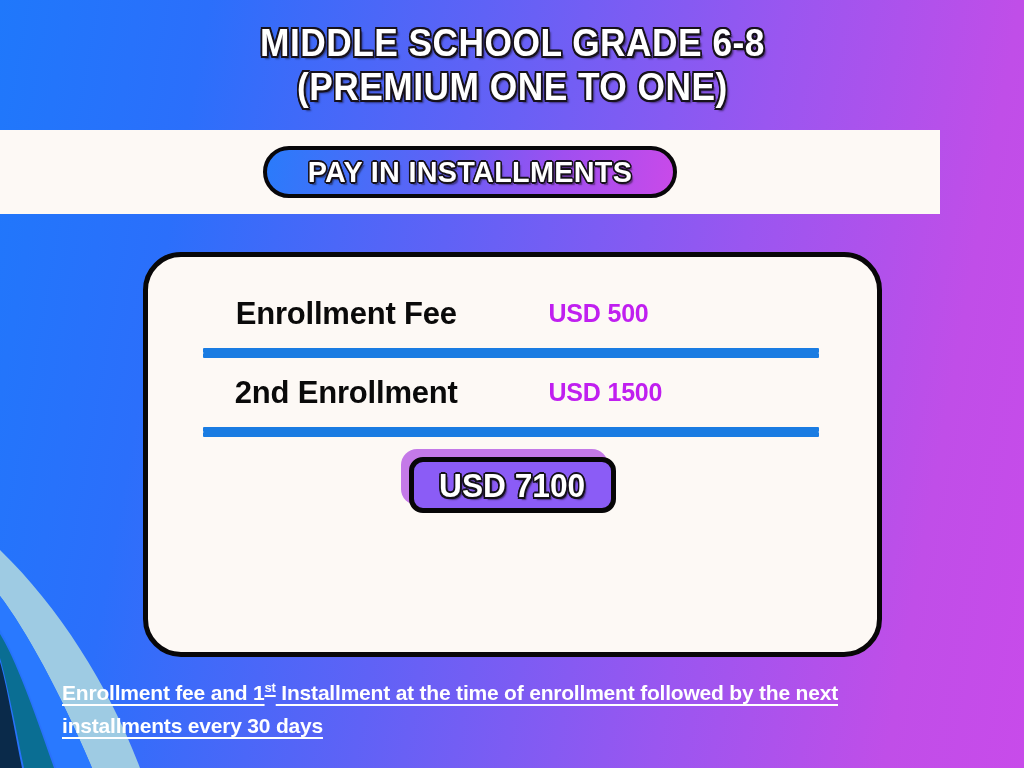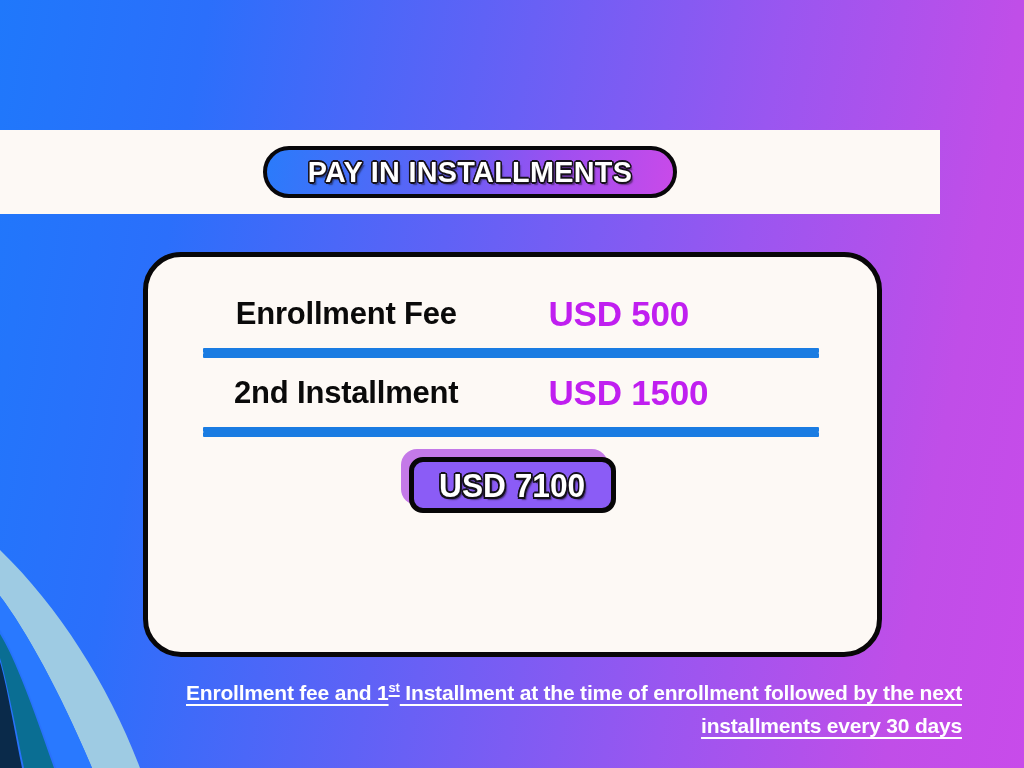--- a/index.html
+++ b/index.html
@@ -143,21 +143,21 @@
     letter-spacing: -0.2px;
     white-space: nowrap;
     margin-left: 24px;
   }
   .fee-value {
     width: 50%;
     text-align: left;
     padding: 0 0 0 36px;
     font-family: "Liberation Sans", sans-serif;
     font-weight: bold;
-    font-size: 35px;
+    font-size: 25px;
     color: #c01ff0;
     letter-spacing: -0.2px;
     white-space: nowrap;
   }
 
   .divider-row td { padding: 0; }
   .divider {
     height: 5px;
     background: #1a7ce2;
     margin: 0 58px 0 55px;
@@ -217,21 +217,21 @@
        1.7px 0 0 #14101a,
        2.5px 2.5px 1.5px rgba(16,12,22,0.55);
   }
 
   
   .footer-note {
     position: absolute;
     left: 62px;
     top: 676px;
     width: 900px;
-    text-align: right;
+    text-align: left;
     font-family: "Liberation Sans", sans-serif;
     font-weight: bold;
     font-size: 21px;
     line-height: 33px;
     color: #ffffff;
     letter-spacing: -0.2px;
   }
   .footer-note .u {
     text-decoration: underline;
     text-decoration-thickness: 2px;
@@ -251,20 +251,26 @@
 
 <div class="poster">
 
   <svg class="corner-swoosh" viewBox="0 0 230 230" preserveAspectRatio="none">
     <path d="M 0,12 C 60,70 110,150 140,230 L 92,230 C 62,158 26,92 0,58 Z" fill="#9ecbe3"></path>
     <path d="M 0,58 C 26,92 62,158 92,230 L 56,230 C 34,168 16,118 0,92 Z" fill="#2979ff"></path>
     <path d="M 0,96 C 16,122 34,172 54,230 L 24,230 C 14,180 6,140 0,120 Z" fill="#0a6e93"></path>
     <path d="M 0,124 C 6,144 13,184 22,230 L 0,230 Z" fill="#0a2a4a"></path>
   </svg>
 
+  <div class="header-band">
+    <div class="header-title">
+      <span>MIDDLE SCHOOL GRADE 6-8</span>
+      <span class="line2">(PREMIUM ONE TO ONE)</span>
+    </div>
+  </div>
 
   <div class="ribbon">
     <div class="pill">
       <span class="pill-label">PAY IN INSTALLMENTS</span>
     </div>
   </div>
 
   <div class="price-card">
     <table class="fee-table">
       <tbody>
@@ -279,21 +285,21 @@
             </td>
         </tr>
 
         <tr class="divider-row">
           <td colspan="2">
               <div class="divider"></div>
             </td>
         </tr>
 
         <tr class="fee-row">
-          <td class="fee-label">2nd Installment</td>
+          <td class="fee-label">2nd Enrollment</td>
           <td class="fee-value">USD 1500</td>
         </tr>
         <tr class="divider-row">
           <td colspan="2">
               <div class="divider"></div>
             </td>
         </tr>
 
         <tr class="divider-row">
           <td colspan="2">

